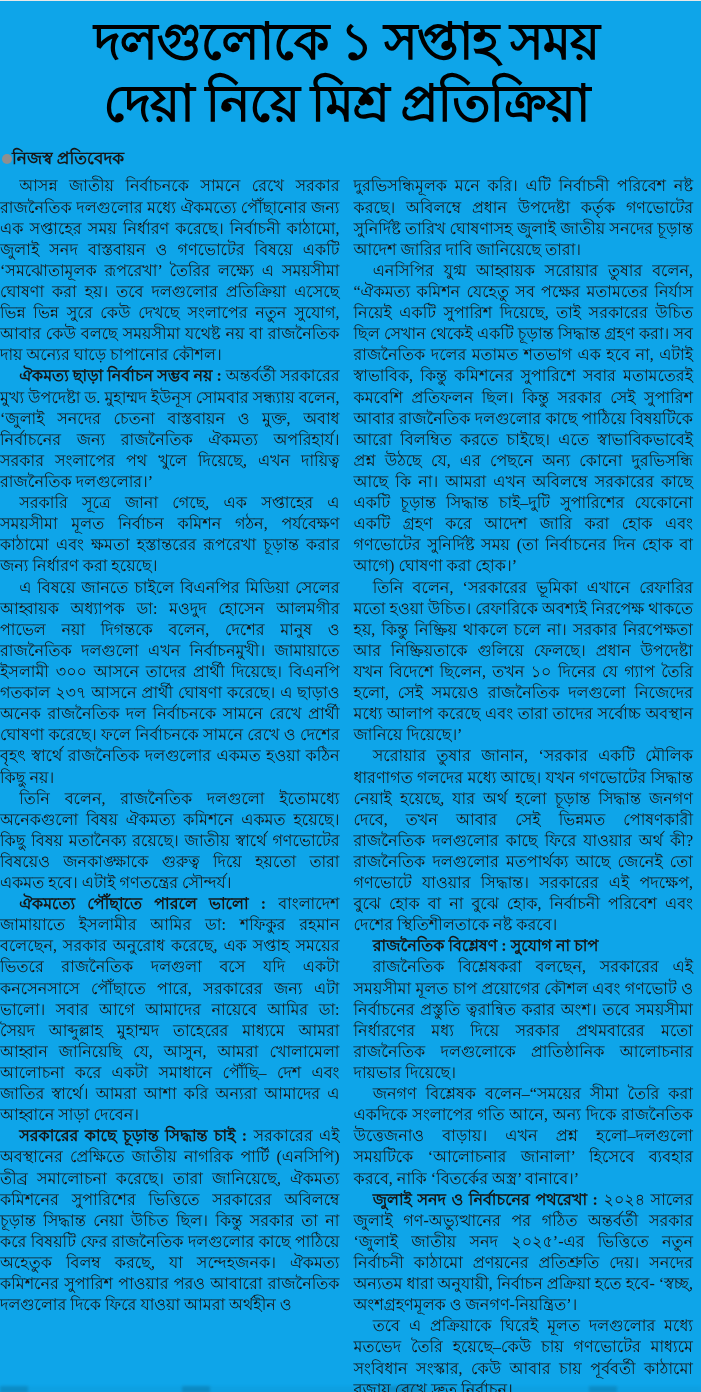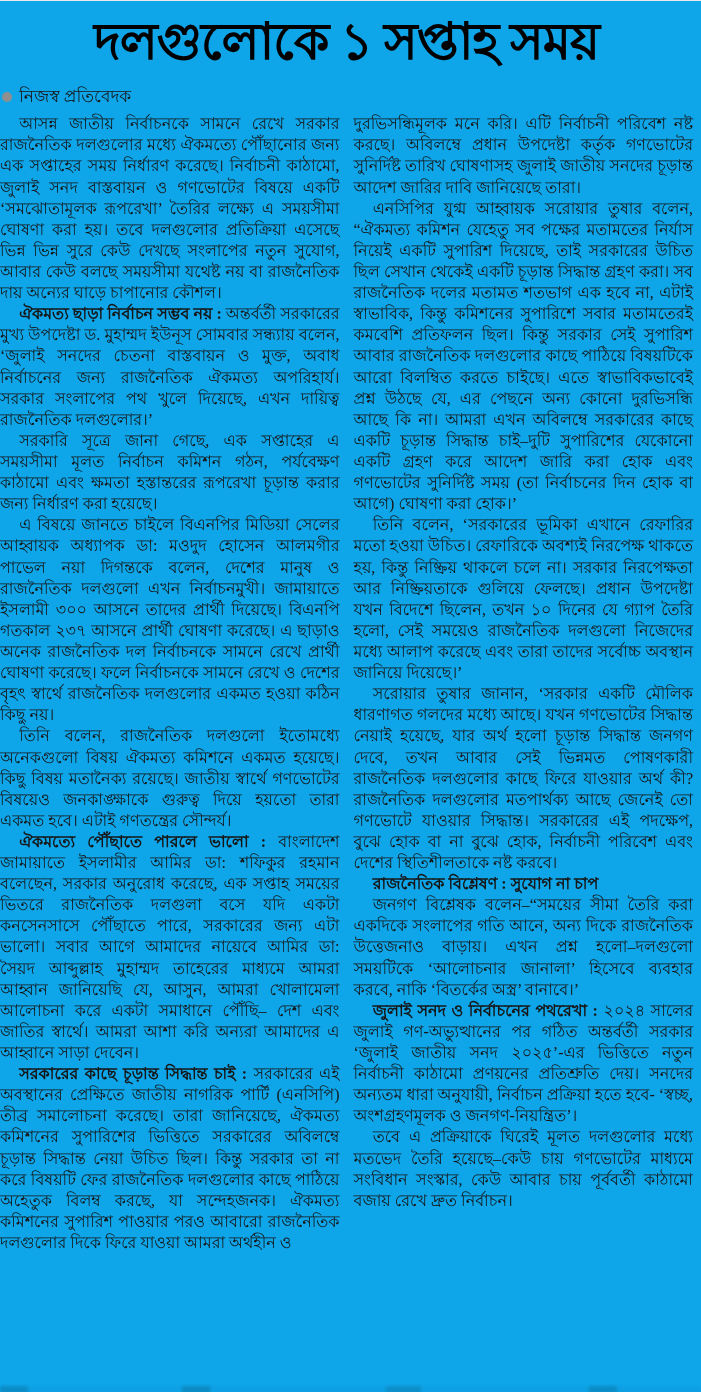--- a/index.html
+++ b/index.html
@@ -24,23 +24,22 @@
     font-weight: bold;
     font-size: 51px;
     line-height: 1.22;
     letter-spacing: -1px;
     color: #000;
   }
   .headline .hl-line { display: block; }
   .byline {
     display: flex;
     align-items: center;
-    gap: 7px;
     margin: 4px 0 2px 2px;
-    font-weight: normal;
+    font-weight: bold;
     font-size: 17px;
   }
   .byline .bullet {
     width: 10px; height: 10px;
     border-radius: 50%;
     background: #8f8f8f;
     flex: 0 0 auto;
   }
   .columns {
     display: flex;
@@ -75,20 +74,21 @@
     opacity: 0.55;
   }
 </style>
 </head>
 <body>
 
 <div class="page">
 
   <h1 class="headline">
     <span class="hl-line">দলগুলোকে ১ সপ্তাহ সময়</span>
+    <span class="hl-line">দেয়া নিয়ে মিশ্র প্রতিক্রিয়া</span>
   </h1>
 
   <div class="byline">
     <span class="bullet"></span>
     <span class="byline-text">নিজস্ব প্রতিবেদক</span>
   </div>
 
   <div class="columns">
     <div class="col">
         <p class="para body"><span>আসন্ন জাতীয় নির্বাচনকে সামনে রেখে সরকার রাজনৈতিক দলগুলোর মধ্যে ঐকমত্যে পৌঁছানোর জন্য এক সপ্তাহের সময় নির্ধারণ করেছে। নির্বাচনী কাঠামো, জুলাই সনদ বাস্তবায়ন ও গণভোটের বিষয়ে একটি ‘সমঝোতামূলক রূপরেখা’ তৈরির লক্ষ্যে এ সময়সীমা ঘোষণা করা হয়। তবে দলগুলোর প্রতিক্রিয়া এসেছে ভিন্ন ভিন্ন সুরে কেউ দেখছে সংলাপের নতুন সুযোগ, আবার কেউ বলছে সময়সীমা যথেষ্ট নয় বা রাজনৈতিক দায় অন্যের ঘাড়ে চাপানোর কৌশল।</span></p>
@@ -98,20 +98,21 @@
         <p class="para body"><span>তিনি বলেন, রাজনৈতিক দলগুলো ইতোমধ্যে অনেকগুলো বিষয় ঐকমত্য কমিশনে একমত হয়েছে। কিছু বিষয় মতানৈক্য রয়েছে। জাতীয় স্বার্থে গণভোটের বিষয়েও জনকাঙ্ক্ষাকে গুরুত্ব দিয়ে হয়তো তারা একমত হবে। এটাই গণতন্ত্রের সৌন্দর্য।</span></p>
         <p class="para body"><b class="lead">ঐকমত্যে পৌঁছাতে পারলে ভালো : </b><span>বাংলাদেশ জামায়াতে ইসলামীর আমির ডা: শফিকুর রহমান বলেছেন, সরকার অনুরোধ করেছে, এক সপ্তাহ সময়ের ভিতরে রাজনৈতিক দলগুলা বসে যদি একটা কনসেনসাসে পৌঁছাতে পারে, সরকারের জন্য এটা ভালো। সবার আগে আমাদের নায়েবে আমির ডা: সৈয়দ আব্দুল্লাহ মুহাম্মদ তাহেরের মাধ্যমে আমরা আহ্বান জানিয়েছি যে, আসুন, আমরা খোলামেলা আলোচনা করে একটা সমাধানে পৌঁছি– দেশ এবং জাতির স্বার্থে। আমরা আশা করি অন্যরা আমাদের এ আহ্বানে সাড়া দেবেন।</span></p>
         <p class="para body"><b class="lead">সরকারের কাছে চূড়ান্ত সিদ্ধান্ত চাই : </b><span>সরকারের এই অবস্থানের প্রেক্ষিতে জাতীয় নাগরিক পার্টি (এনসিপি) তীব্র সমালোচনা করেছে। তারা জানিয়েছে, ঐকমত্য কমিশনের সুপারিশের ভিত্তিতে সরকারের অবিলম্বে চূড়ান্ত সিদ্ধান্ত নেয়া উচিত ছিল। কিন্তু সরকার তা না করে বিষয়টি ফের রাজনৈতিক দলগুলোর কাছে পাঠিয়ে অহেতুক বিলম্ব করছে, যা সন্দেহজনক। ঐকমত্য কমিশনের সুপারিশ পাওয়ার পরও আবারো রাজনৈতিক দলগুলোর দিকে ফিরে যাওয়া আমরা অর্থহীন ও</span></p>
       </div>
     <div class="col">
         <p class="para continuation"><span>দুরভিসন্ধিমূলক মনে করি। এটি নির্বাচনী পরিবেশ নষ্ট করছে। অবিলম্বে প্রধান উপদেষ্টা কর্তৃক গণভোটের সুনির্দিষ্ট তারিখ ঘোষণাসহ জুলাই জাতীয় সনদের চূড়ান্ত আদেশ জারির দাবি জানিয়েছে তারা।</span></p>
         <p class="para body"><span>এনসিপির যুগ্ম আহ্বায়ক সরোয়ার তুষার বলেন, “ঐকমত্য কমিশন যেহেতু সব পক্ষের মতামতের নির্যাস নিয়েই একটি সুপারিশ দিয়েছে, তাই সরকারের উচিত ছিল সেখান থেকেই একটি চূড়ান্ত সিদ্ধান্ত গ্রহণ করা। সব রাজনৈতিক দলের মতামত শতভাগ এক হবে না, এটাই স্বাভাবিক, কিন্তু কমিশনের সুপারিশে সবার মতামতেরই কমবেশি প্রতিফলন ছিল। কিন্তু সরকার সেই সুপারিশ আবার রাজনৈতিক দলগুলোর কাছে পাঠিয়ে বিষয়টিকে আরো বিলম্বিত করতে চাইছে। এতে স্বাভাবিকভাবেই প্রশ্ন উঠছে যে, এর পেছনে অন্য কোনো দুরভিসন্ধি আছে কি না। আমরা এখন অবিলম্বে সরকারের কাছে একটি চূড়ান্ত সিদ্ধান্ত চাই–দুটি সুপারিশের যেকোনো একটি গ্রহণ করে আদেশ জারি করা হোক এবং গণভোটের সুনির্দিষ্ট সময় (তা নির্বাচনের দিন হোক বা আগে) ঘোষণা করা হোক।’</span></p>
         <p class="para body"><span>তিনি বলেন, ‘সরকারের ভূমিকা এখানে রেফারির মতো হওয়া উচিত। রেফারিকে অবশ্যই নিরপেক্ষ থাকতে হয়, কিন্তু নিষ্ক্রিয় থাকলে চলে না। সরকার নিরপেক্ষতা আর নিষ্ক্রিয়তাকে গুলিয়ে ফেলছে। প্রধান উপদেষ্টা যখন বিদেশে ছিলেন, তখন ১০ দিনের যে গ্যাপ তৈরি হলো, সেই সময়েও রাজনৈতিক দলগুলো নিজেদের মধ্যে আলাপ করেছে এবং তারা তাদের সর্বোচ্চ অবস্থান জানিয়ে দিয়েছে।’</span></p>
         <p class="para body"><span>সরোয়ার তুষার জানান, ‘সরকার একটি মৌলিক ধারণাগত গলদের মধ্যে আছে। যখন গণভোটের সিদ্ধান্ত নেয়াই হয়েছে, যার অর্থ হলো চূড়ান্ত সিদ্ধান্ত জনগণ দেবে, তখন আবার সেই ভিন্নমত পোষণকারী রাজনৈতিক দলগুলোর কাছে ফিরে যাওয়ার অর্থ কী? রাজনৈতিক দলগুলোর মতপার্থক্য আছে জেনেই তো গণভোটে যাওয়ার সিদ্ধান্ত। সরকারের এই পদক্ষেপ, বুঝে হোক বা না বুঝে হোক, নির্বাচনী পরিবেশ এবং দেশের স্থিতিশীলতাকে নষ্ট করবে।</span></p>
         <p class="para subhead"><b class="lead">রাজনৈতিক বিশ্লেষণ : সুযোগ না চাপ </b><span></span></p>
+        <p class="para body"><span>রাজনৈতিক বিশ্লেষকরা বলছেন, সরকারের এই সময়সীমা মূলত চাপ প্রয়োগের কৌশল এবং গণভোট ও নির্বাচনের প্রস্তুতি ত্বরান্বিত করার অংশ। তবে সময়সীমা নির্ধারণের মধ্য দিয়ে সরকার প্রথমবারের মতো রাজনৈতিক দলগুলোকে প্রাতিষ্ঠানিক আলোচনার দায়ভার দিয়েছে।</span></p>
         <p class="para body"><span>জনগণ বিশ্লেষক বলেন–“সময়ের সীমা তৈরি করা একদিকে সংলাপের গতি আনে, অন্য দিকে রাজনৈতিক উত্তেজনাও বাড়ায়। এখন প্রশ্ন হলো–দলগুলো সময়টিকে ‘আলোচনার জানালা’ হিসেবে ব্যবহার করবে, নাকি ‘বিতর্কের অস্ত্র’ বানাবে।’</span></p>
         <p class="para body"><b class="lead">জুলাই সনদ ও নির্বাচনের পথরেখা : </b><span>২০২৪ সালের জুলাই গণ-অভ্যুত্থানের পর গঠিত অন্তর্বর্তী সরকার ‘জুলাই জাতীয় সনদ ২০২৫’-এর ভিত্তিতে নতুন নির্বাচনী কাঠামো প্রণয়নের প্রতিশ্রুতি দেয়। সনদের অন্যতম ধারা অনুযায়ী, নির্বাচন প্রক্রিয়া হতে হবে- ‘স্বচ্ছ, অংশগ্রহণমূলক ও জনগণ-নিয়ন্ত্রিত’।</span></p>
         <p class="para body"><span>তবে এ প্রক্রিয়াকে ঘিরেই মূলত দলগুলোর মধ্যে মতভেদ তৈরি হয়েছে–কেউ চায় গণভোটের মাধ্যমে সংবিধান সংস্কার, কেউ আবার চায় পূর্ববর্তী কাঠামো বজায় রেখে দ্রুত নির্বাচন।</span></p>
       </div>
   </div>
 
   <div class="bottom-artifact"></div>
 </div>
 
 </body></html>

